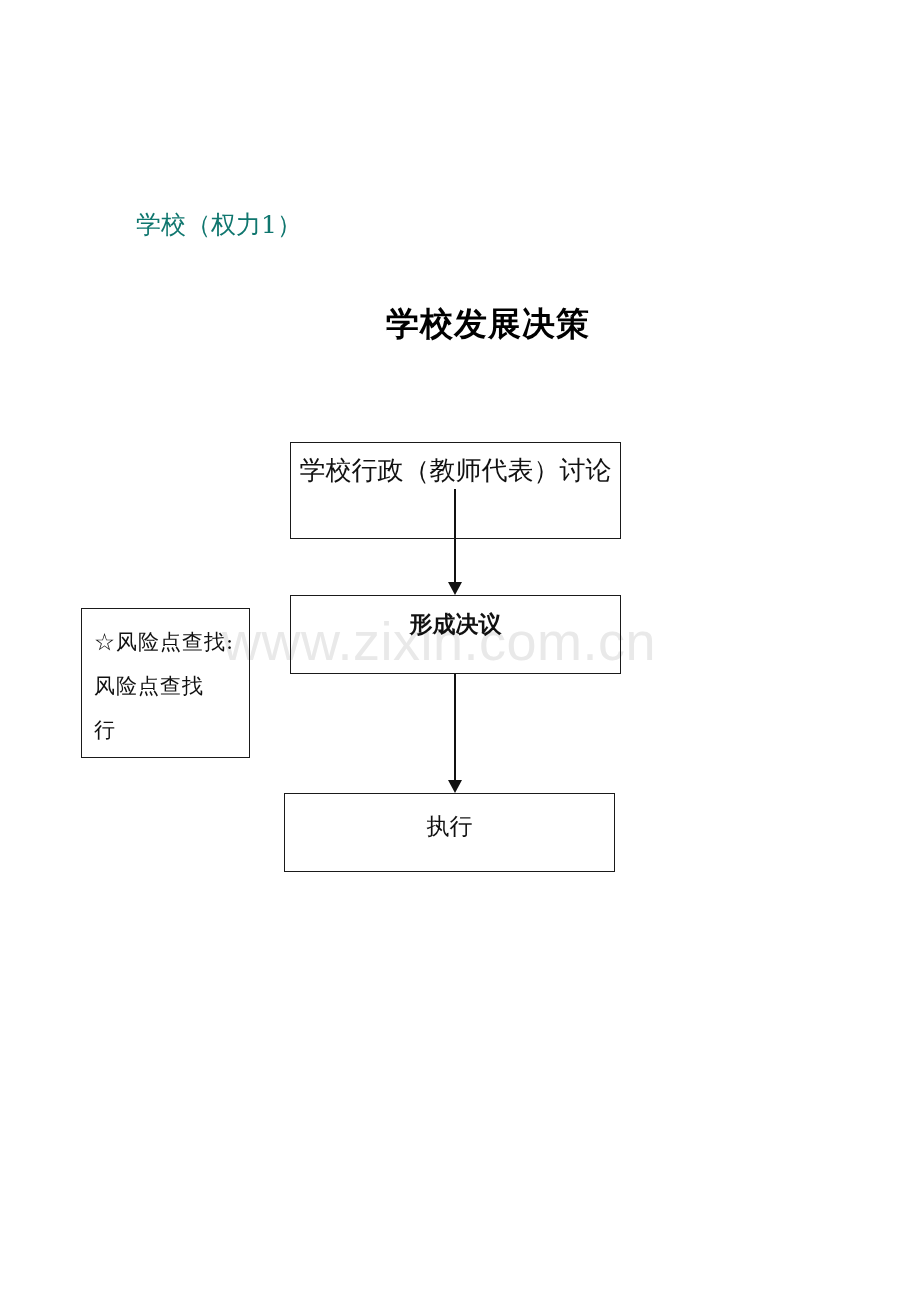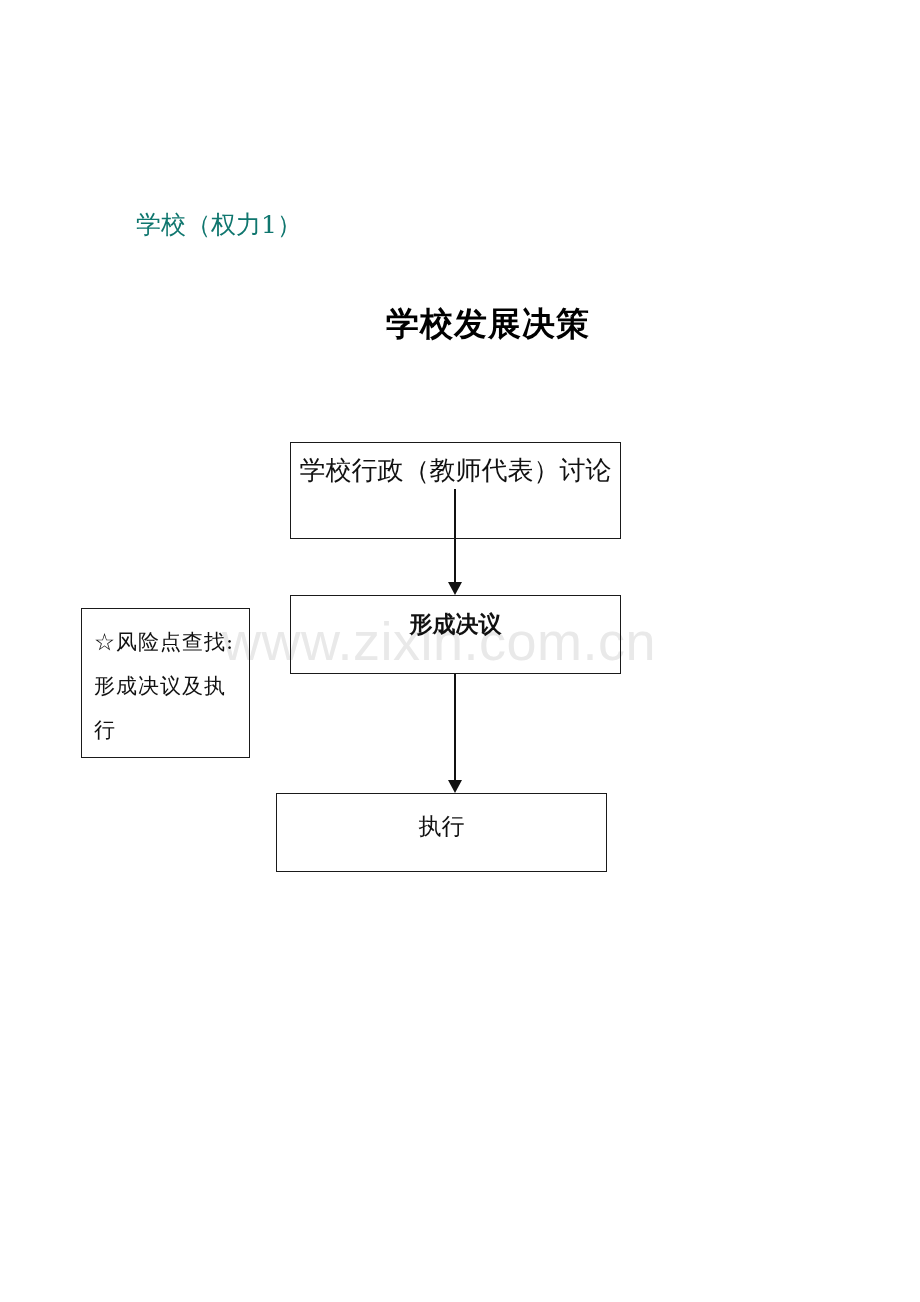--- a/index.html
+++ b/index.html
@@ -102,21 +102,21 @@
     width: 331px;
     height: 79px;
     font-weight: bold;
   }
   #box-resolution .box-text {
     font-size: 23px;
     padding-top: 13px;
   }
 
   #box-execute {
-    left: 276px;
+    left: 284px;
     top: 793px;
     width: 331px;
     height: 79px;
   }
   #box-execute .box-text {
     font-size: 23px;
     padding-top: 17px;
   }
 
   
@@ -215,17 +215,17 @@
     <div class="shaft"></div>
     <div class="head"></div>
   </div>
 
   <div class="flow-box" id="box-execute">
     <span class="box-text">执行</span>
   </div>
 
   <div id="box-risk">
     <span class="risk-text"><span class="star-icon">☆</span><span>风险点查找:</span></span>
-    <span class="risk-text">形成决议及执</span>
+    <span class="risk-text">风险点查找</span>
     <span class="risk-text">行</span>
   </div>
 
 </div>
 
 </body></html>

